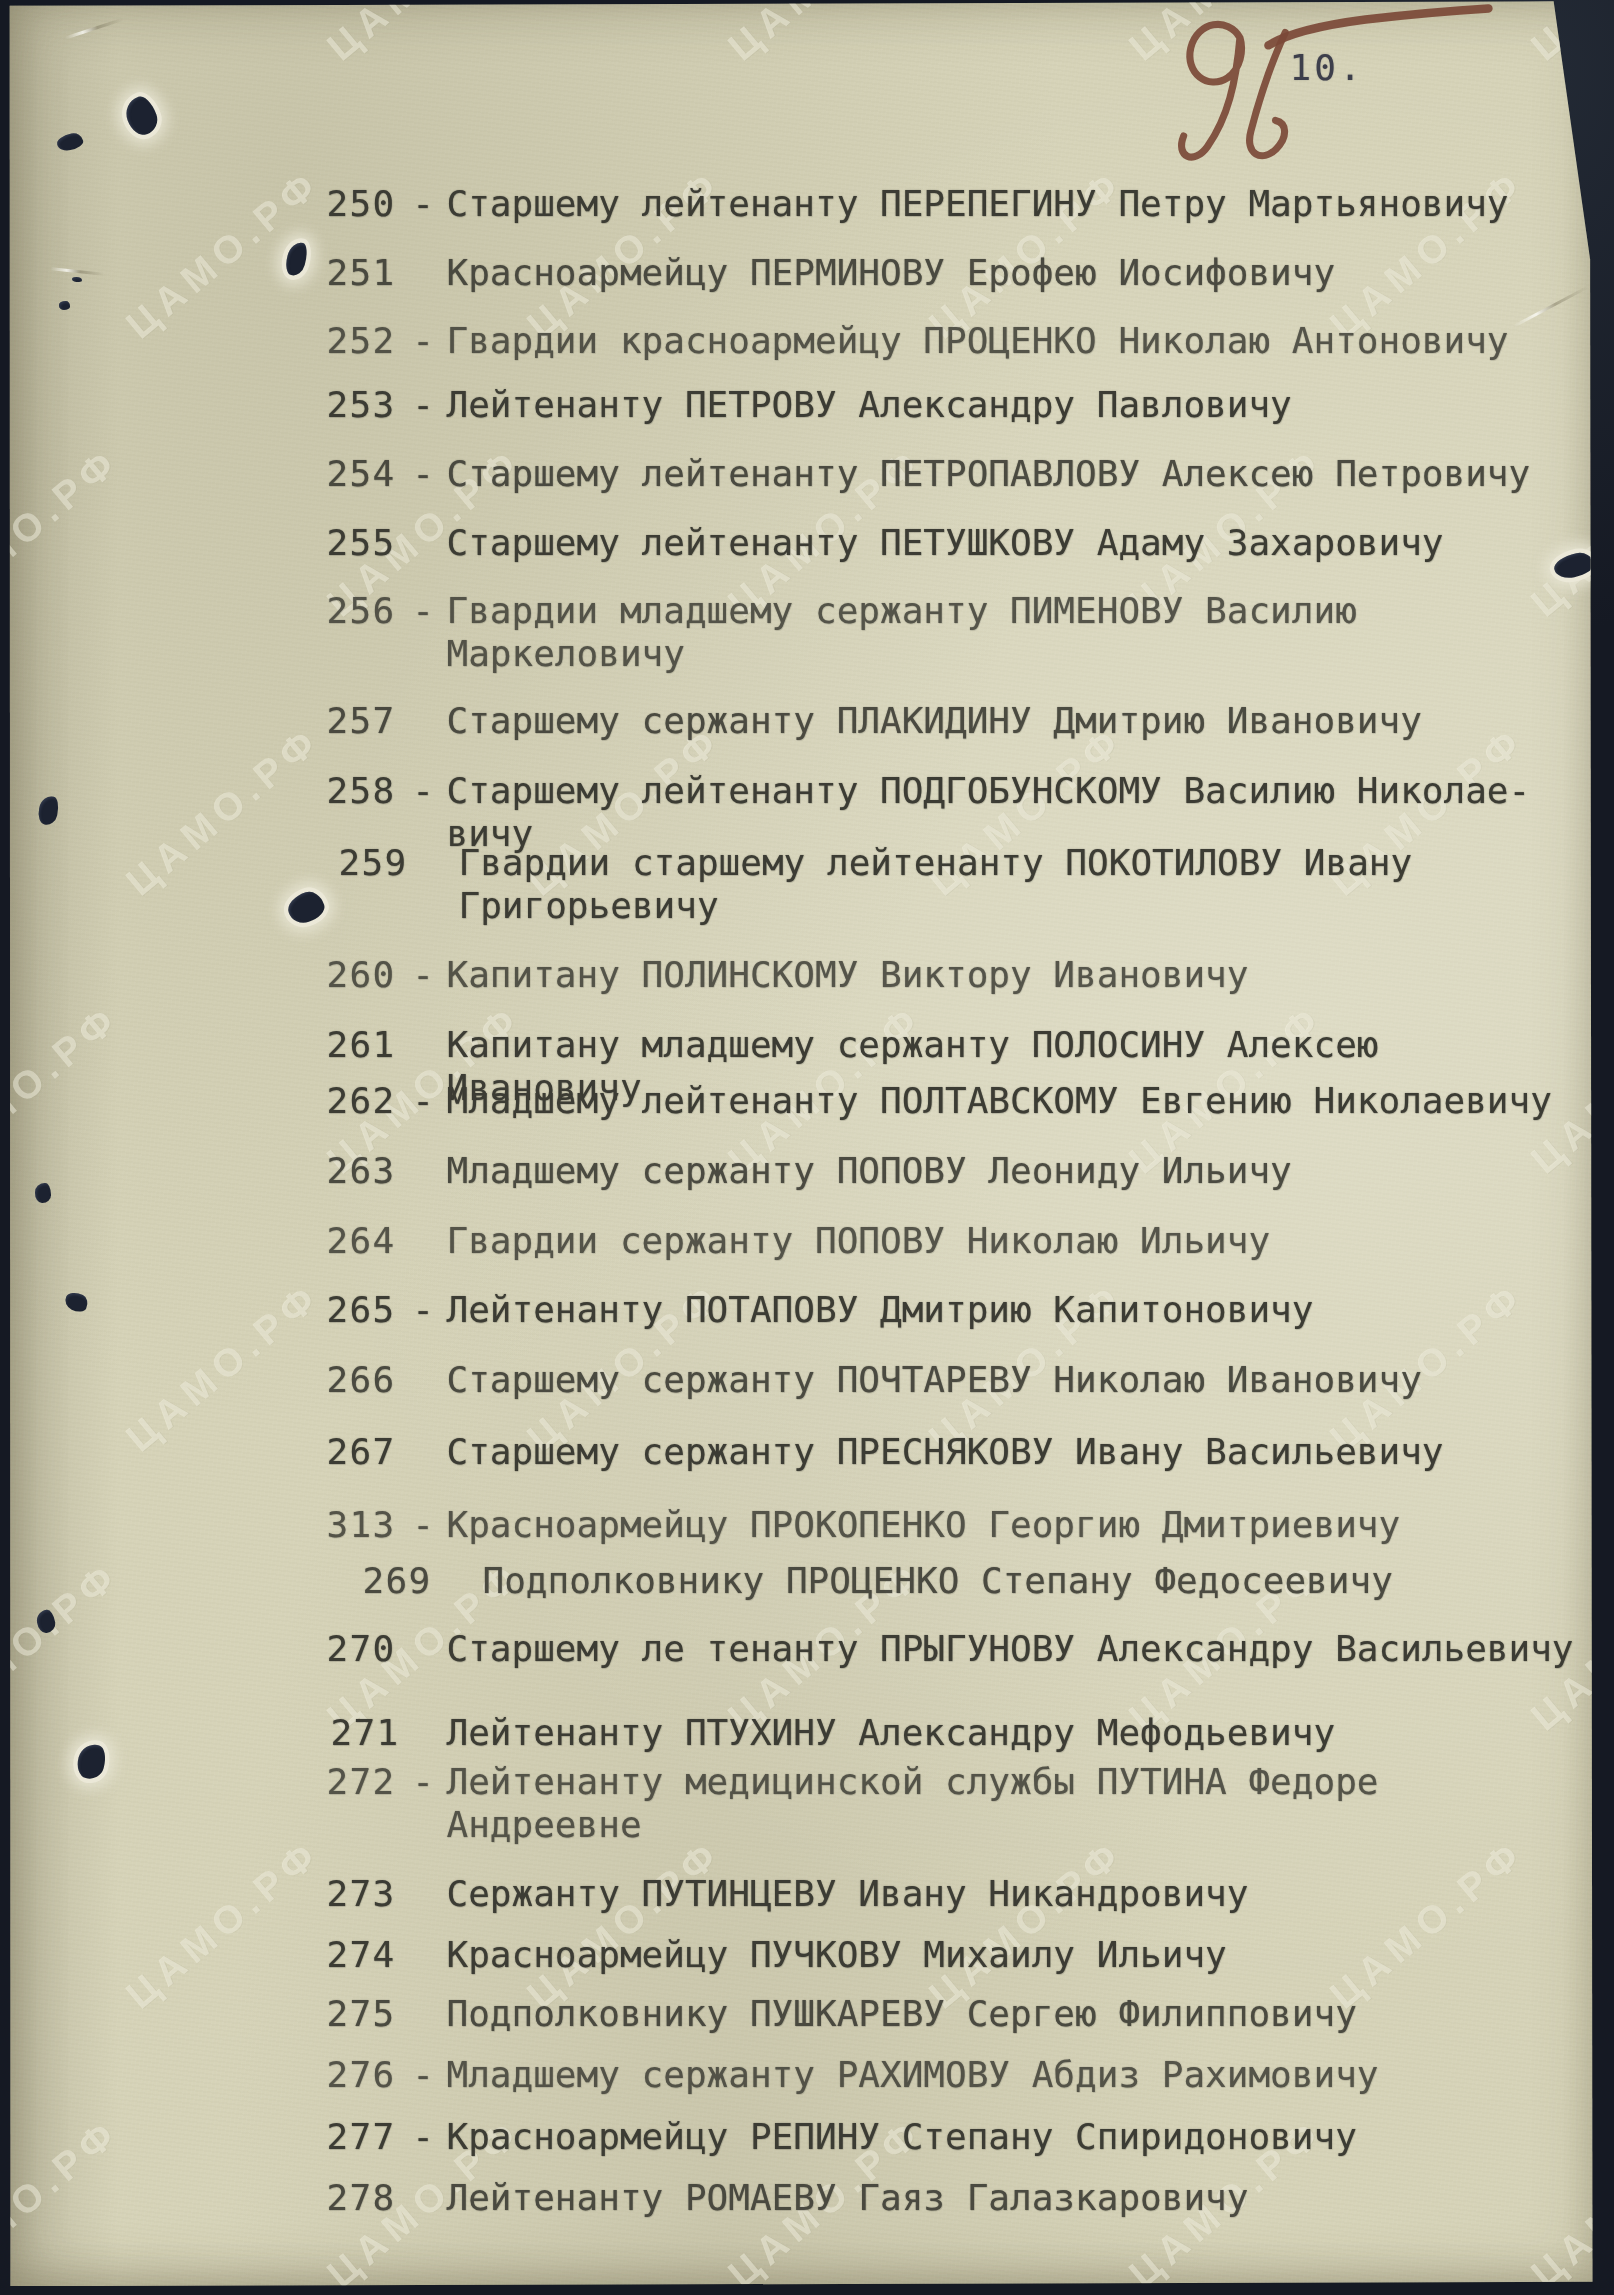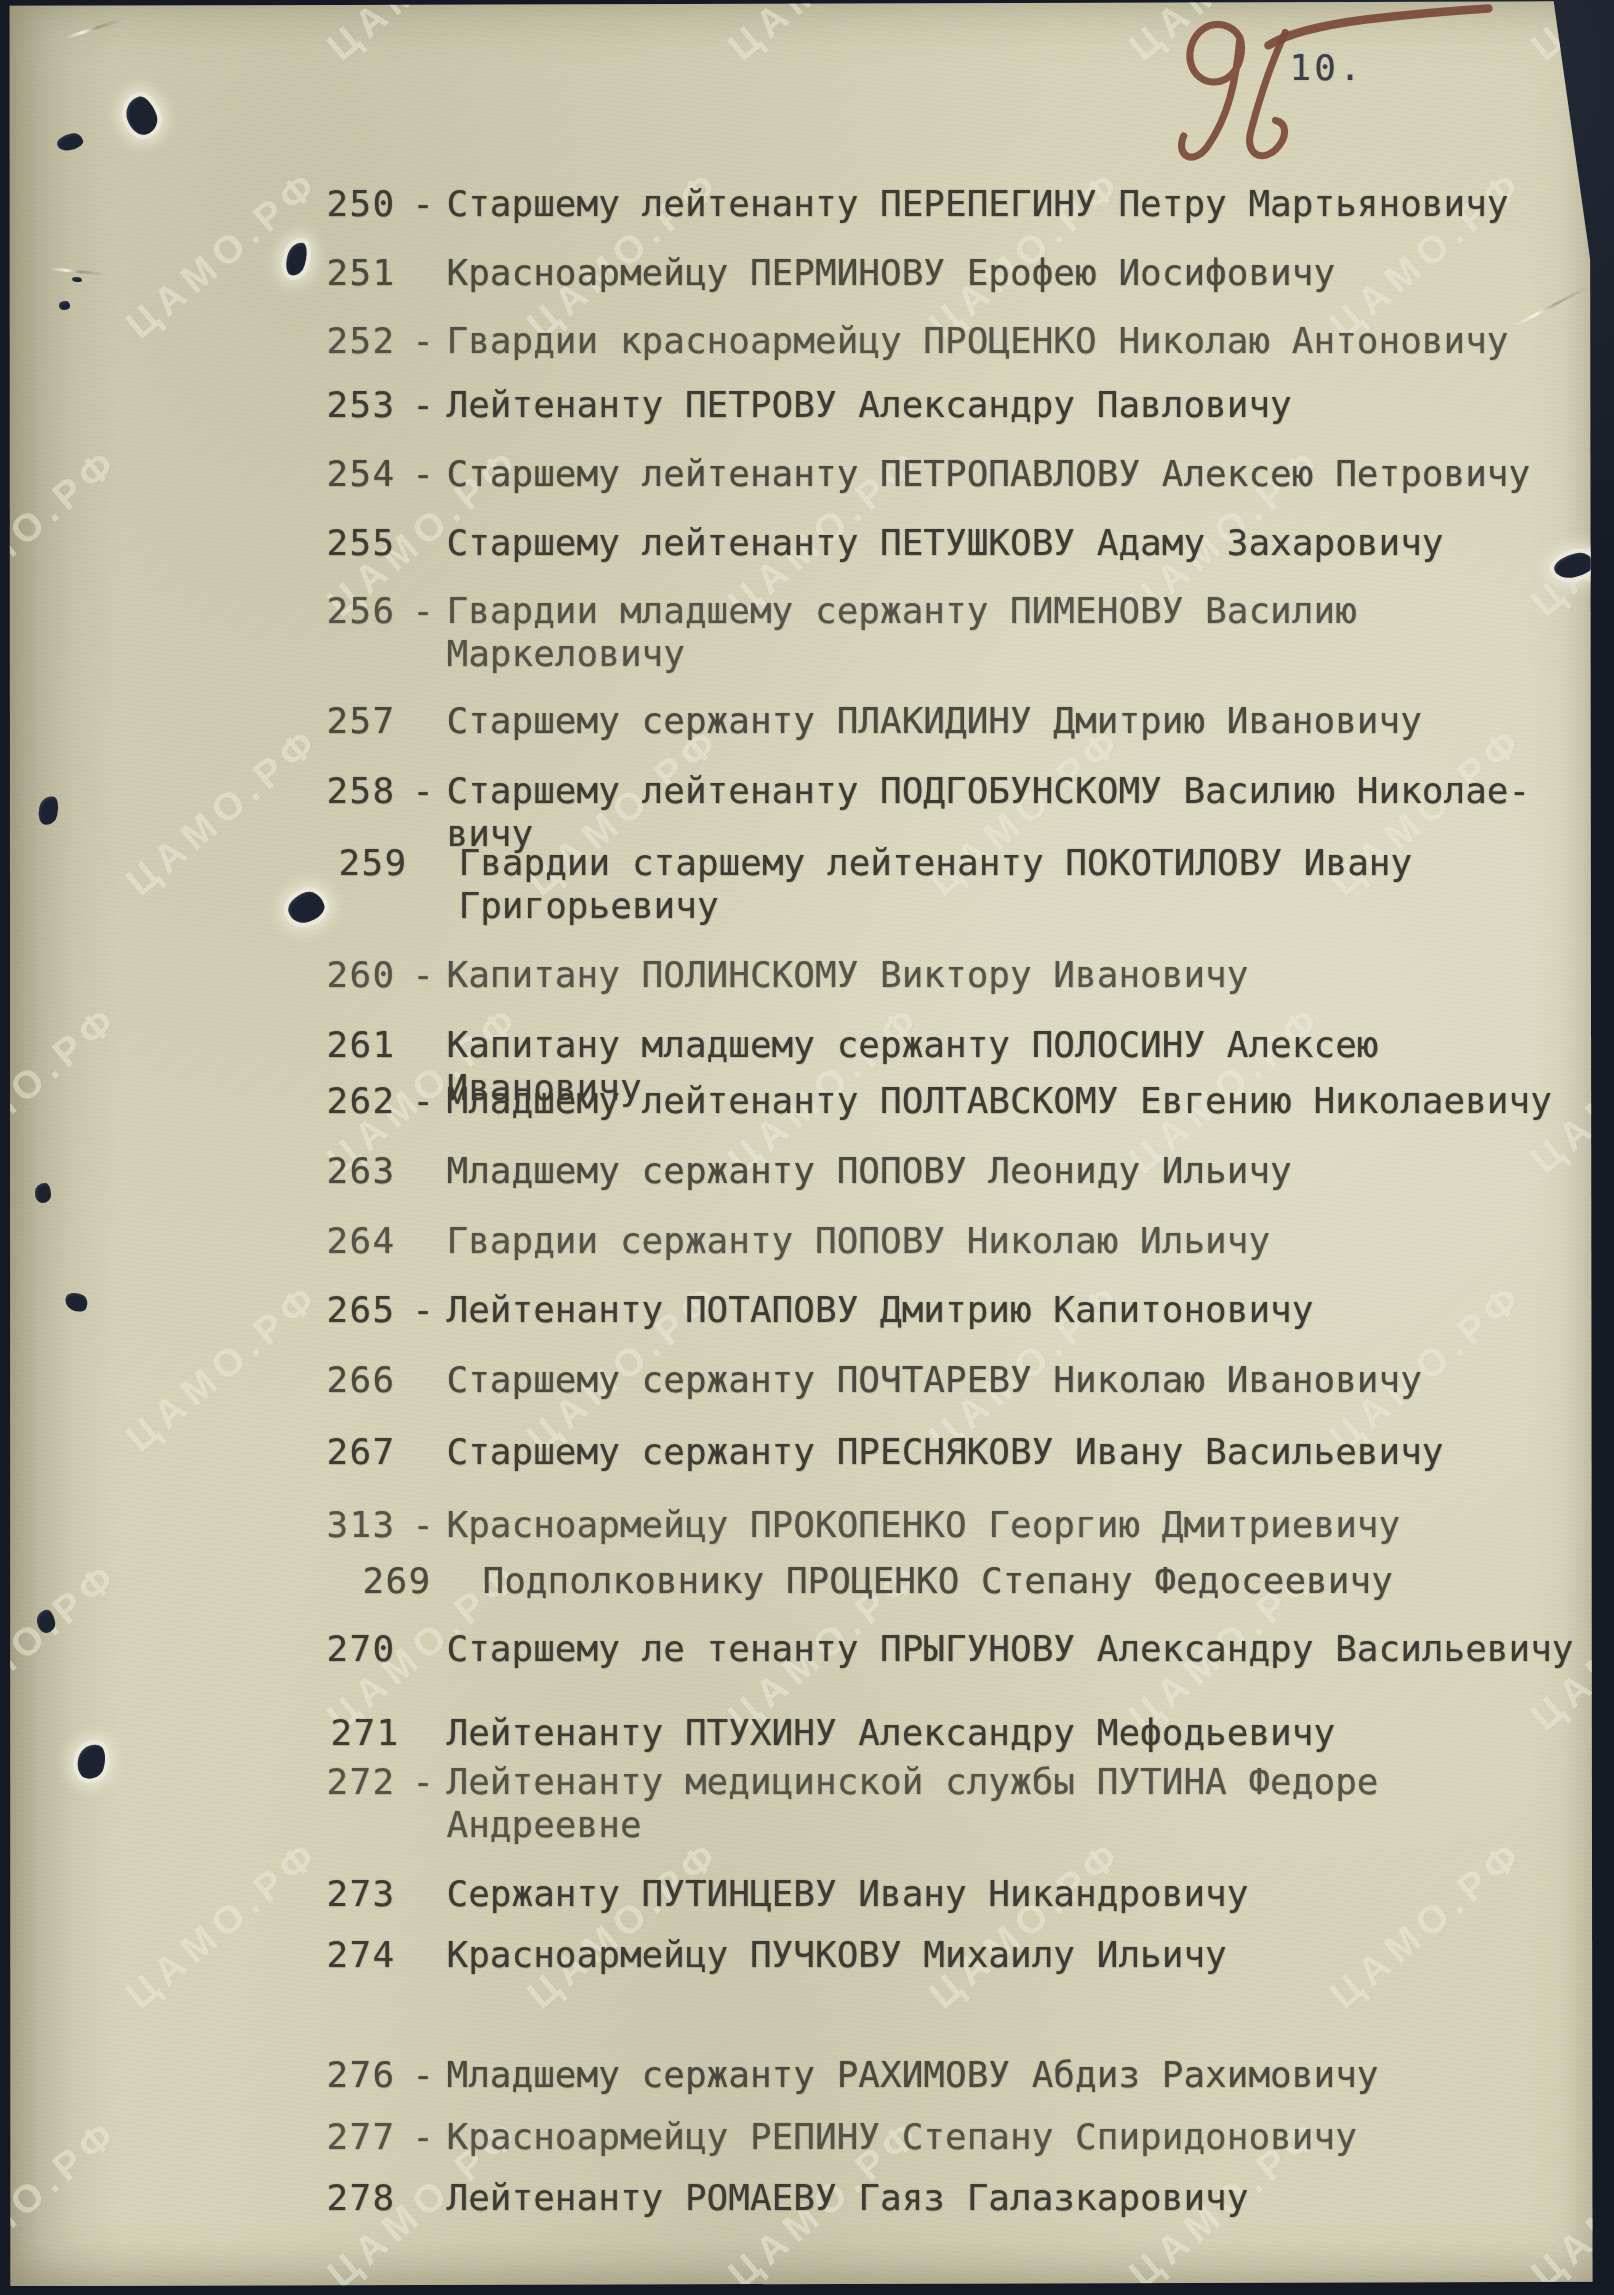--- a/index.html
+++ b/index.html
@@ -147,20 +147,21 @@
         <div class="entry" style="top: 1357px;"><span class="num">266</span><span class="dash"></span><span class="body">Старшему сержанту ПОЧТАРЕВУ Николаю Ивановичу</span></div>
         <div class="entry" style="top: 1429px;"><span class="num">267</span><span class="dash"></span><span class="body">Старшему сержанту ПРЕСНЯКОВУ Ивану Васильевичу</span></div>
         <div class="entry" style="top: 1502px;"><span class="num">313</span><span class="dash">-</span><span class="body">Красноармейцу ПРОКОПЕНКО Георгию Дмитриевичу</span></div>
         <div class="entry" style="top: 1558px; margin-left: 36px;"><span class="num">269</span><span class="dash"></span><span class="body">Подполковнику ПРОЦЕНКО Степану Федосеевичу</span></div>
         <div class="entry" style="top: 1626px;"><span class="num">270</span><span class="dash"></span><span class="body">Старшему ле тенанту ПРЫГУНОВУ Александру Васильевичу</span></div>
         <div class="entry" style="top: 1710px; text-align: right;"><span class="num">271</span><span class="dash"></span><span class="body">Лейтенанту ПТУХИНУ Александру Мефодьевичу</span></div>
         <div class="entry" style="top: 1759px;"><span class="num">272</span><span class="dash">-</span><span class="body">Лейтенанту медицинской службы ПУТИНА Федоре
 Андреевне</span></div>
         <div class="entry" style="top: 1871px; align-items: flex-end;"><span class="num">273</span><span class="dash"></span><span class="body">Сержанту ПУТИНЦЕВУ Ивану Никандровичу</span></div>
         <div class="entry" style="top: 1932px;"><span class="num">274</span><span class="dash"></span><span class="body">Красноармейцу ПУЧКОВУ Михаилу Ильичу</span></div>
+        <div class="entry" style="top: 1991px;"><span class="num">275</span><span class="dash"></span><span class="body">Подполковнику ПУШКАРЕВУ Сергею Филипповичу</span></div>
         <div class="entry" style="top: 2052px;"><span class="num">276</span><span class="dash">-</span><span class="body">Младшему сержанту РАХИМОВУ Абдиз Рахимовичу</span></div>
         <div class="entry" style="top: 2114px;"><span class="num">277</span><span class="dash">-</span><span class="body">Красноармейцу РЕПИНУ Степану Спиридоновичу</span></div>
         <div class="entry" style="top: 2175px;"><span class="num">278</span><span class="dash"></span><span class="body">Лейтенанту РОМАЕВУ Гаяз Галазкаровичу</span></div>
       </div>
     <div class="pagenum">10.</div>
     <div id="damage">
         <div class="blob halo" style="left: 120px; top: 96px; width: 28.5px; height: 38px; transform: rotate(-20deg);"></div>
         <div class="blob halo" style="left: 280px; top: 241px; width: 19.4px; height: 34px; transform: rotate(15deg);"></div>
         <div class="blob" style="left: 50px; top: 133px; width: 26px; height: 15.5px; transform: rotate(-12deg);"></div>
         <div class="blob" style="left: 52px; top: 300px; width: 11.7px; height: 8.4px; transform: rotate(0deg);"></div>

